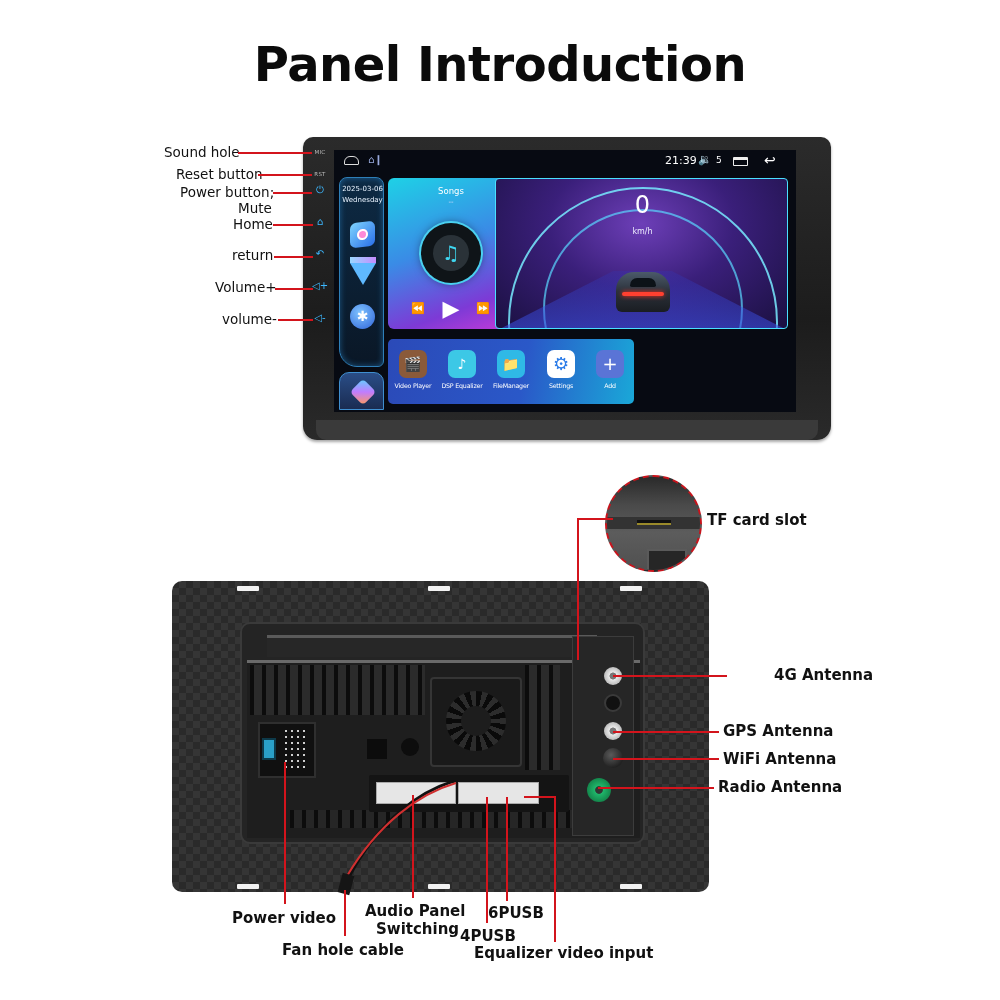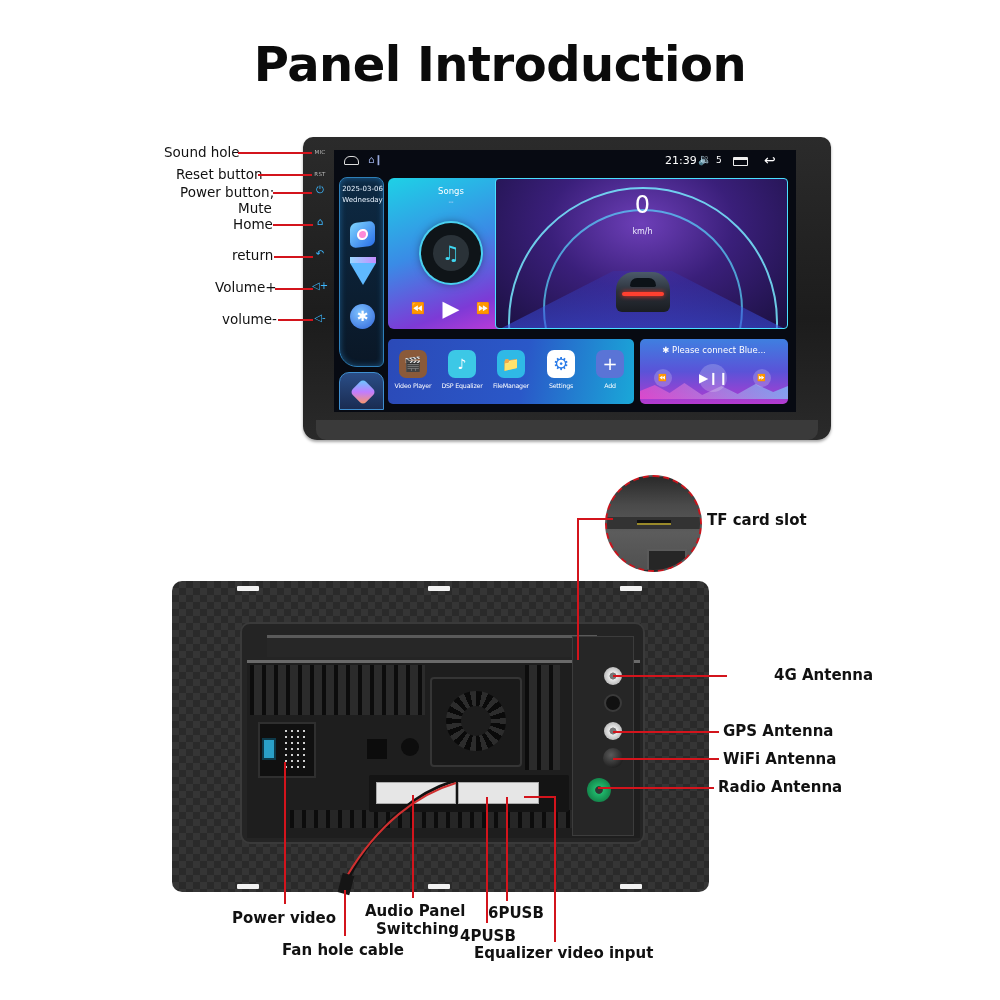--- a/index.html
+++ b/index.html
@@ -251,27 +251,20 @@
     <div class="app" style="left:149px">
       <div class="app-ic" style="background:#ffffff;color:#2a7be8;font-size:18px">⚙</div>
       <div class="app-lbl">Settings</div>
     </div>
     <div class="app" style="left:198px">
       <div class="app-ic" style="background:#5a74d6;font-size:18px">+</div>
       <div class="app-lbl">Add</div>
     </div>
   </div>
 
-  <div class="card-bt">
-    <div class="bt-wave"></div>
-    <div class="bt-text">✱ Please connect Blue...</div>
-    <div class="bt-ctrl bt-prev">⏪</div>
-    <div class="bt-ctrl bt-play">▶❙❙</div>
-    <div class="bt-ctrl bt-next">⏩</div>
-  </div>
 </div>
 
 <div class="lbl" style="left:164px;top:144px">Sound hole</div>
 <div class="rline hline" style="left:238px;top:152px;width:74px"></div>
 
 <div class="lbl" style="left:176px;top:166px">Reset button</div>
 <div class="rline hline" style="left:258px;top:174px;width:54px"></div>
 
 <div class="lbl" style="left:180px;top:184px">Power button;</div>
 <div class="lbl" style="left:238px;top:200px">Mute</div>

